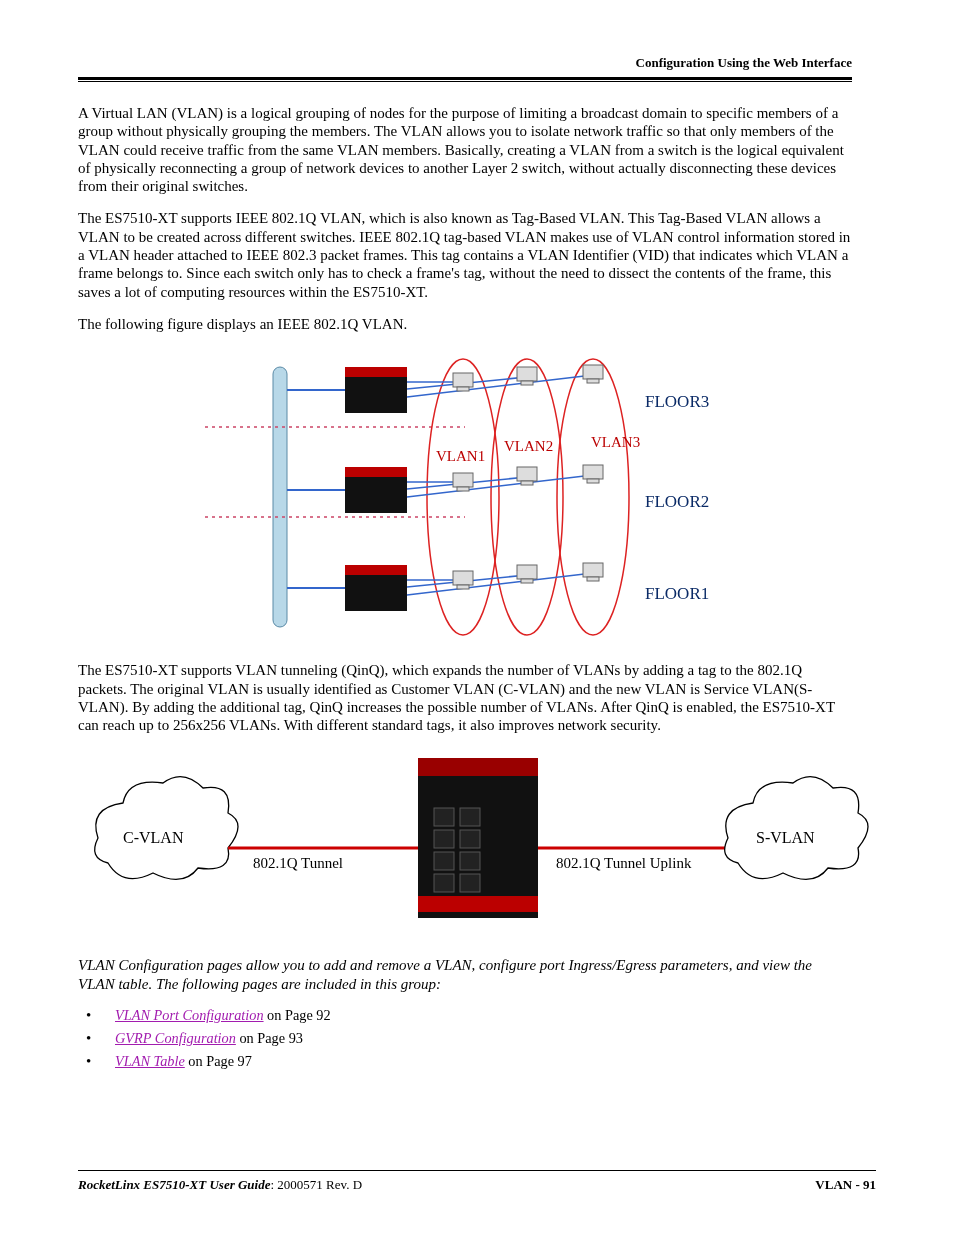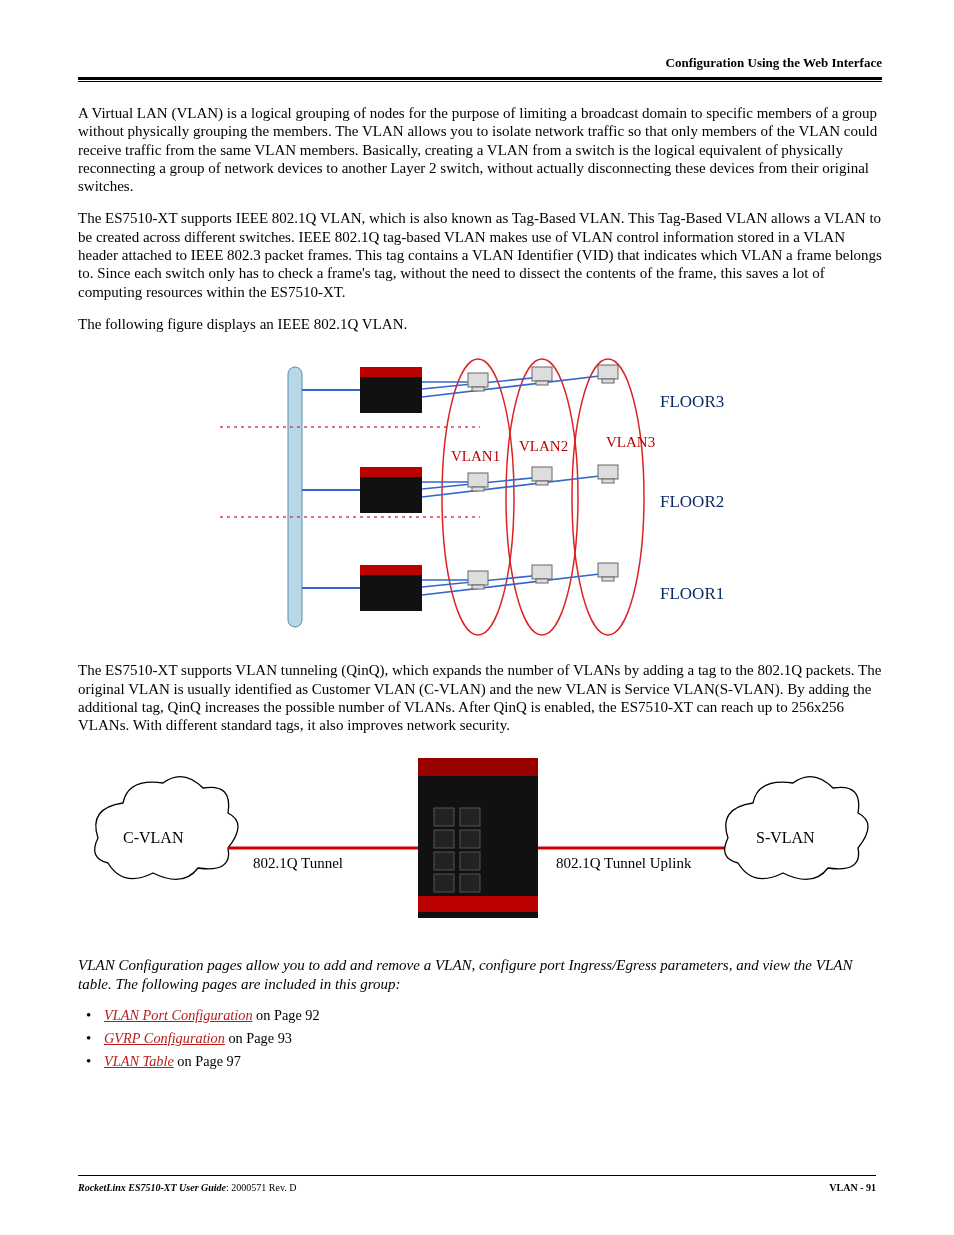--- a/index.html
+++ b/index.html
@@ -7,21 +7,21 @@
     padding: 0;
     background: #fff;
     font-family: "Georgia", "Times New Roman", serif;
     color: #000;
   }
   .page {
     width: 954px;
     height: 1235px;
     position: relative;
     box-sizing: border-box;
-    padding: 55px 72px 0 78px;
+    padding: 55px 102px 0 78px;
   }
   .top-header {
     text-align: right;
     font-weight: bold;
     font-size: 13px;
     padding-bottom: 6px;
     border-bottom: 2px solid #000;
   }
   .section-title {
     font-family: "Georgia", serif;
@@ -58,39 +58,40 @@
     font-size: 14.3px;
   }
   ul.link-list li::before {
     content: "•";
     position: absolute;
     left: -18px;
     top: 0;
     font-size: 15px;
   }
   .link {
-    color: #b91c1c;
+    color: #a21caf;
     text-decoration: underline;
     font-style: italic;
+    margin-left: 11px;
   }
   .footer {
     position: absolute;
     left: 78px;
     right: 78px;
     bottom: 42px;
   }
   .footer-rule {
     border: 0;
     border-top: 1.5px solid #000;
     margin: 0 0 6px 0;
   }
   .footer-line {
     display: flex;
     justify-content: space-between;
-    font-size: 10px;
+    font-size: 13px;
   }
   .footer-left .guide { font-style: italic; font-weight: bold; }
   .footer-right { font-weight: bold; }
   .svg-label { font-family: Georgia, serif; }
 </style>
 </head>
 <body>
 
 <div class="page">
 

